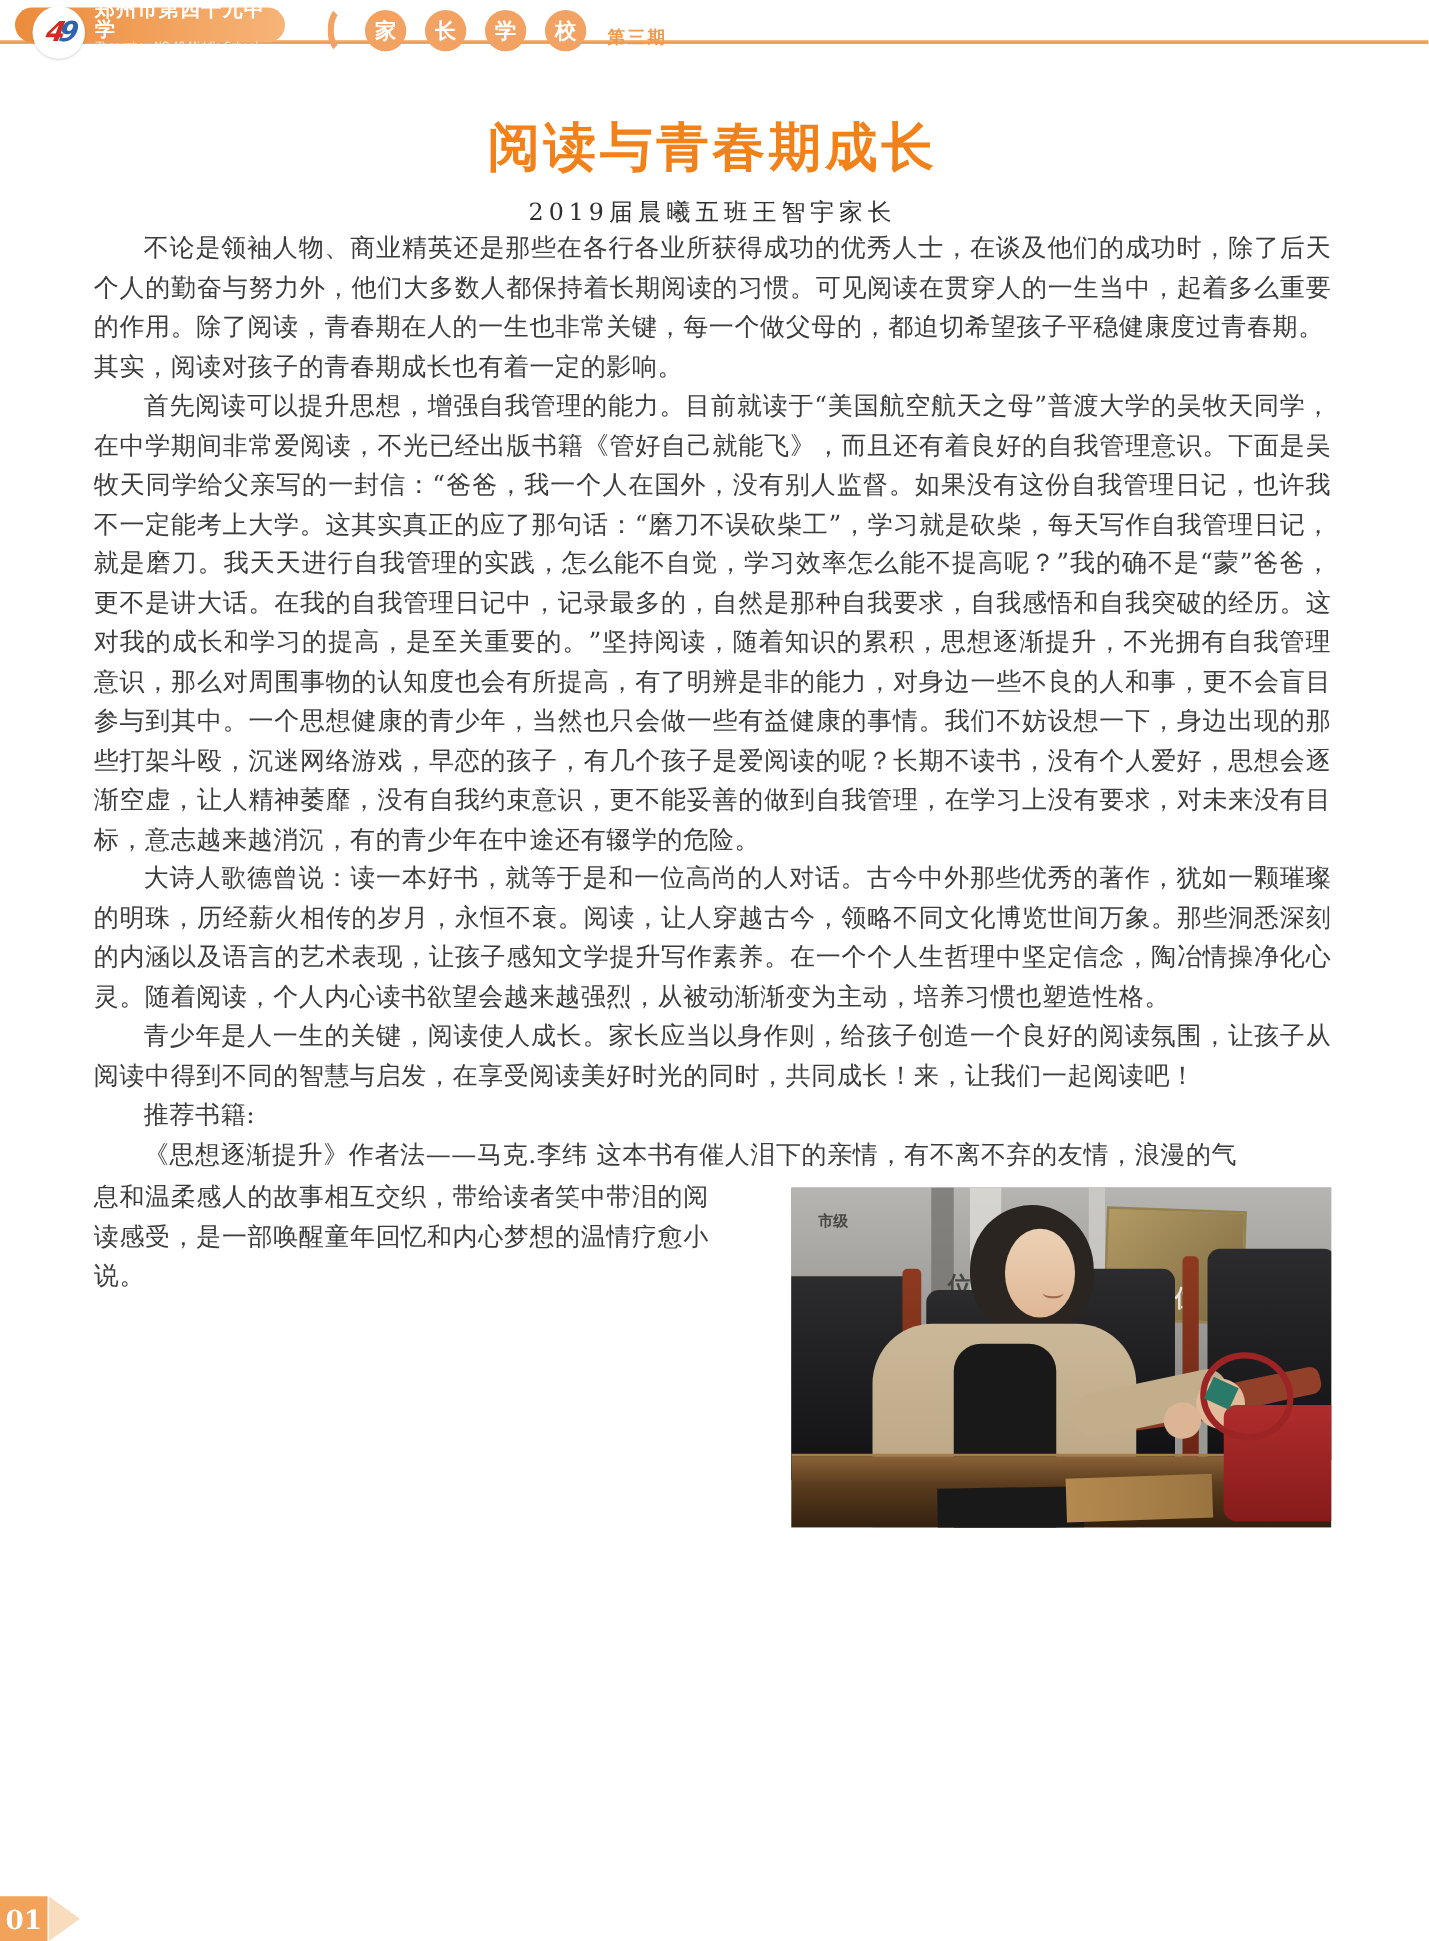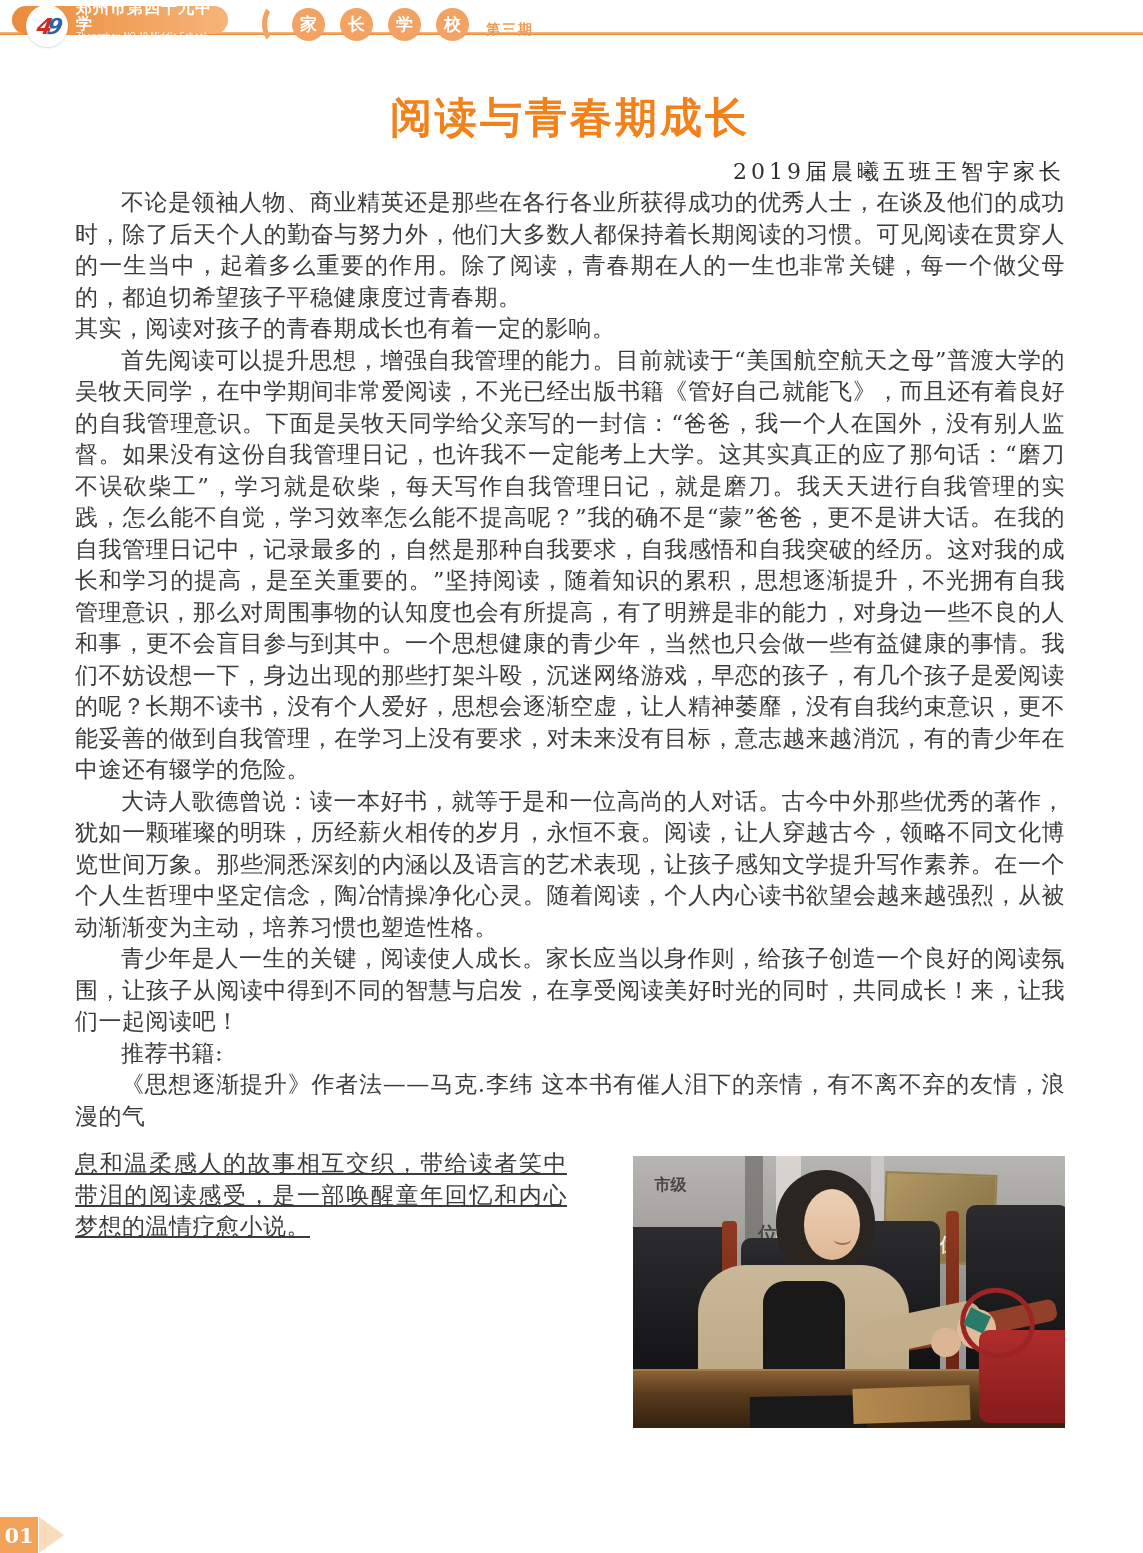--- a/index.html
+++ b/index.html
@@ -30,39 +30,39 @@
          display:flex;align-items:center;justify-content:center;
          font-family:"DejaVu Sans","Liberation Sans",sans-serif;font-weight:bold;
          font-size:17px;color:#ffffff;}
   .issue{font-family:"DejaVu Sans","Liberation Sans",sans-serif;font-weight:bold;
          font-size:14px;color:#f09a4e;letter-spacing:2px;margin-left:2px;margin-top:12px;}
 
   
   main{position:absolute;left:75px;top:95px;width:990px;}
   h1{margin:0;text-align:center;font-size:42px;font-weight:bold;color:#f28119;
      letter-spacing:3px;line-height:1.1;}
-  .byline{text-align:right;font-size:22px;color:#2f2f2f;margin-top:16px;letter-spacing:4px;}
-  p.para{margin:0;font-size:23px;line-height:31.5px;text-align:justify;color:#3c3c3c;
+  .byline{text-align:center;font-size:19px;color:#2f2f2f;margin-top:16px;letter-spacing:4px;}
+  p.para{margin:0;font-size:20px;line-height:31.5px;text-align:justify;color:#3c3c3c;
          letter-spacing:0.5px;}
   p.ind{text-indent:2em;}
   .body-start{margin-top:26px;}
   .books-head{margin-top:46px;}
 
-  .wrap-row{display:flex;margin-top:16px;text-decoration:underline;}
+  .wrap-row{display:flex;margin-top:3px;}
   .narrow-col{width:492px;flex:0 0 492px;}
   .photo-col{flex:1;display:flex;justify-content:flex-end;}
 
   
   .photo{position:relative;width:432px;height:272px;margin-top:8px;overflow:hidden;background:#9a9895;}
   .photo *{position:absolute;}
   .ph-wall{left:0;top:0;width:100%;height:58%;background:linear-gradient(180deg,#b7b5b1,#8f8d89);}
   .ph-streak1{left:33%;top:0;width:6%;height:45%;background:#dbd9d5;opacity:.85;}
   .ph-streak2{left:26%;top:0;width:4%;height:50%;background:#6e6c68;opacity:.7;}
   .ph-streak3{left:55%;top:0;width:3%;height:40%;background:#cfcdc9;opacity:.8;}
-  .ph-wtxt{color:#474745;font-size:16px;font-weight:bold;z-index:2;}
+  .ph-wtxt{color:#474745;font-size:12px;font-weight:bold;z-index:2;}
   .ph-wtxt.t1{left:5%;top:7%;}
   .ph-wtxt.t2{left:29%;top:24%;font-size:19px;}
   .ph-wtxt.t3{left:71%;top:28%;font-size:19px;color:#e8e6e2;}
   .ph-plaque{left:58%;top:6%;width:25%;height:32%;z-index:1;border:2px solid #95804e;
              background:linear-gradient(135deg,#b39a64,#7d6a42);transform:rotate(2deg);}
   .ph-chair{background:linear-gradient(180deg,#2c2c2e,#111113);border-radius:10px 10px 0 0;z-index:3;}
   .ch1{left:-4%;top:26%;width:27%;height:60%;}
   .ch2{left:25%;top:30%;width:22%;height:42%;}
   .ch3{left:51%;top:24%;width:20%;height:56%;}
   .ch4{left:77%;top:18%;width:24%;height:62%;}

